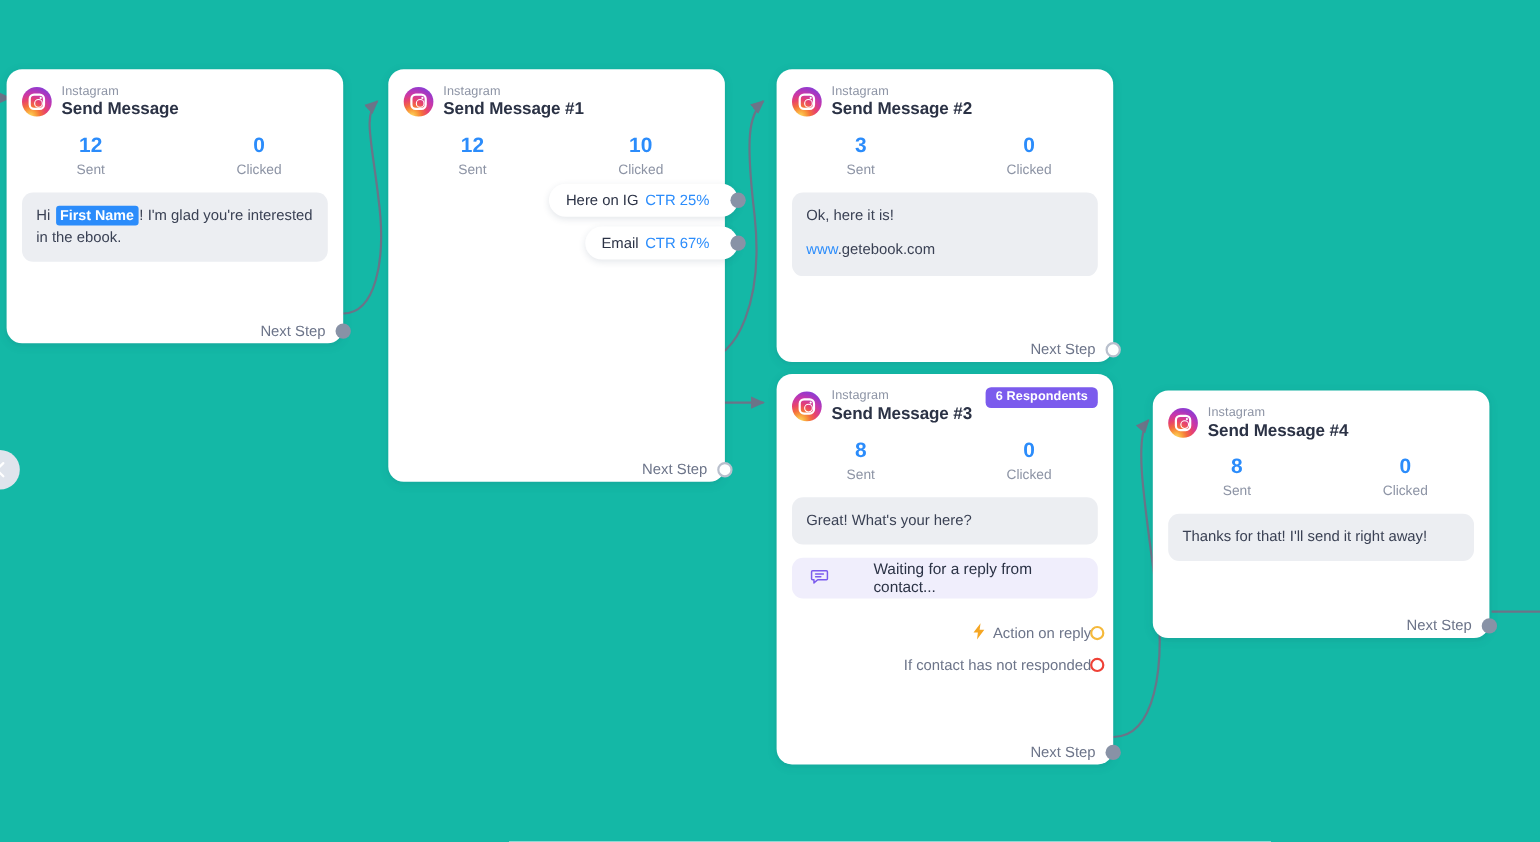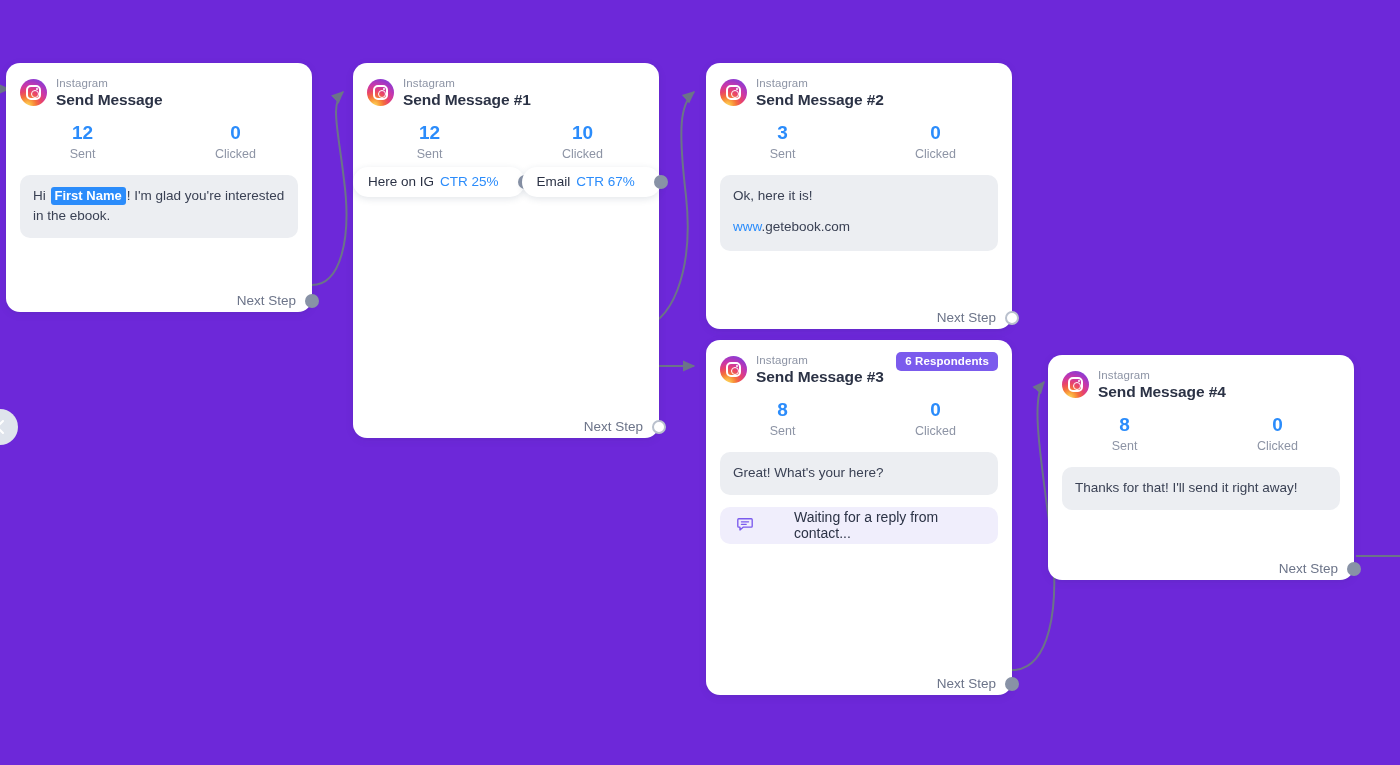--- a/index.html
+++ b/index.html
@@ -6,21 +6,21 @@
   html, body {
     width: 1400px; height: 765px;
     overflow: hidden;
     background: #eff2f5;
     font-family: "Liberation Sans", sans-serif;
     -webkit-font-smoothing: antialiased;
   }
   #canvas {
     position: relative;
     width: 1400px; height: 765px;
-    background: #6d28d9;
+    background: #14b8a6;
   }
 
   
   #wires {
     position: absolute; inset: 0;
     width: 1400px; height: 765px;
     pointer-events: none;
     z-index: 1;
   }
 
@@ -162,21 +162,21 @@
     font-size: 14px;
     color: #2b3245;
   }
   .pill-wait.left { justify-content: flex-start; padding-left: 16px; gap: 40px; }
   .clock-icon, .chat-icon { flex: 0 0 auto; display: block; }
 
   
   .choices {
     margin-top: 6px;
     display: flex;
-    flex-direction: row;
+    flex-direction: column;
     align-items: flex-end;
     gap: 9px;
   }
   .choice {
     background: #fff;
     border-radius: 18px;
     box-shadow: 0 2px 7px rgba(42,60,90,.13);
     height: 30px;
     display: flex;
     align-items: center;
@@ -421,20 +421,35 @@
         <div class="pill-wait left" style="margin-top:12px;">
           <span class="chat-icon">
             <svg width="18" height="18" viewBox="0 0 20 20">
               <path d="M 3 4.2 L 17 4.2 Q 18 4.2 18 5.2 L 18 12.4 Q 18 13.4 17 13.4 L 8.2 13.4 L 4.4 16.6 L 4.4 13.4 L 3 13.4 Q 2 13.4 2 12.4 L 2 5.2 Q 2 4.2 3 4.2 Z" fill="none" stroke="#7b5bed" stroke-width="1.5" stroke-linejoin="round"></path>
               <path d="M 6 7.6 L 14 7.6 M 6 10.3 L 11.4 10.3" stroke="#7b5bed" stroke-width="1.4" stroke-linecap="round"></path>
             </svg>
           </span>
           <span>Waiting for a reply from contact...</span>
         </div>
       </div>
+      <div class="cond-rows">
+        <div class="cond-row">
+          <span class="bolt">
+            <svg width="12" height="16" viewBox="0 0 12 16">
+              <path d="M 7.4 0.6 L 1 9 L 5 9 L 4.2 15.4 L 10.8 6.6 L 6.6 6.6 Z" fill="#f5a623"></path>
+            </svg>
+          </span>
+          <span>Action on reply</span>
+          <span class="ring"></span>
+        </div>
+        <div class="cond-row">
+          <span>If contact has not responded</span>
+          <span class="ring red"></span>
+        </div>
+      </div>
       <div class="flex-spacer"></div>
       <div class="next-step">
         <span>Next Step</span>
         <span class="dot"></span>
       </div>
     </div>
   </div>
 
   <div class="card" style="left:1048px; top:355px; width:306px; height:225px;">
     <div class="card-inner">

